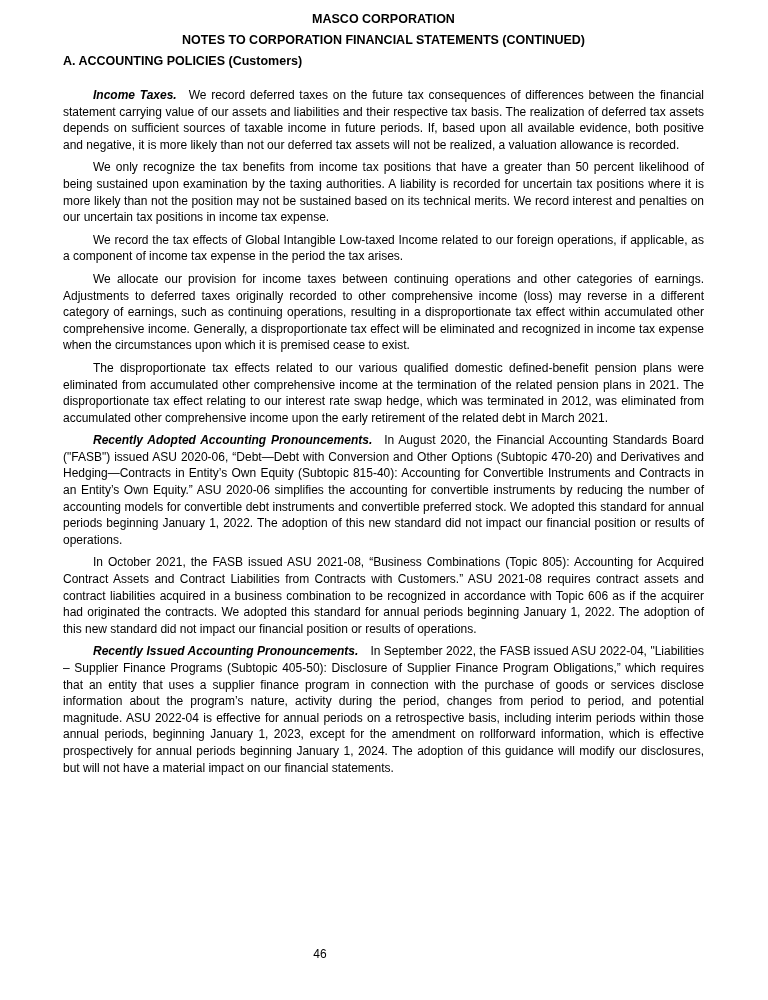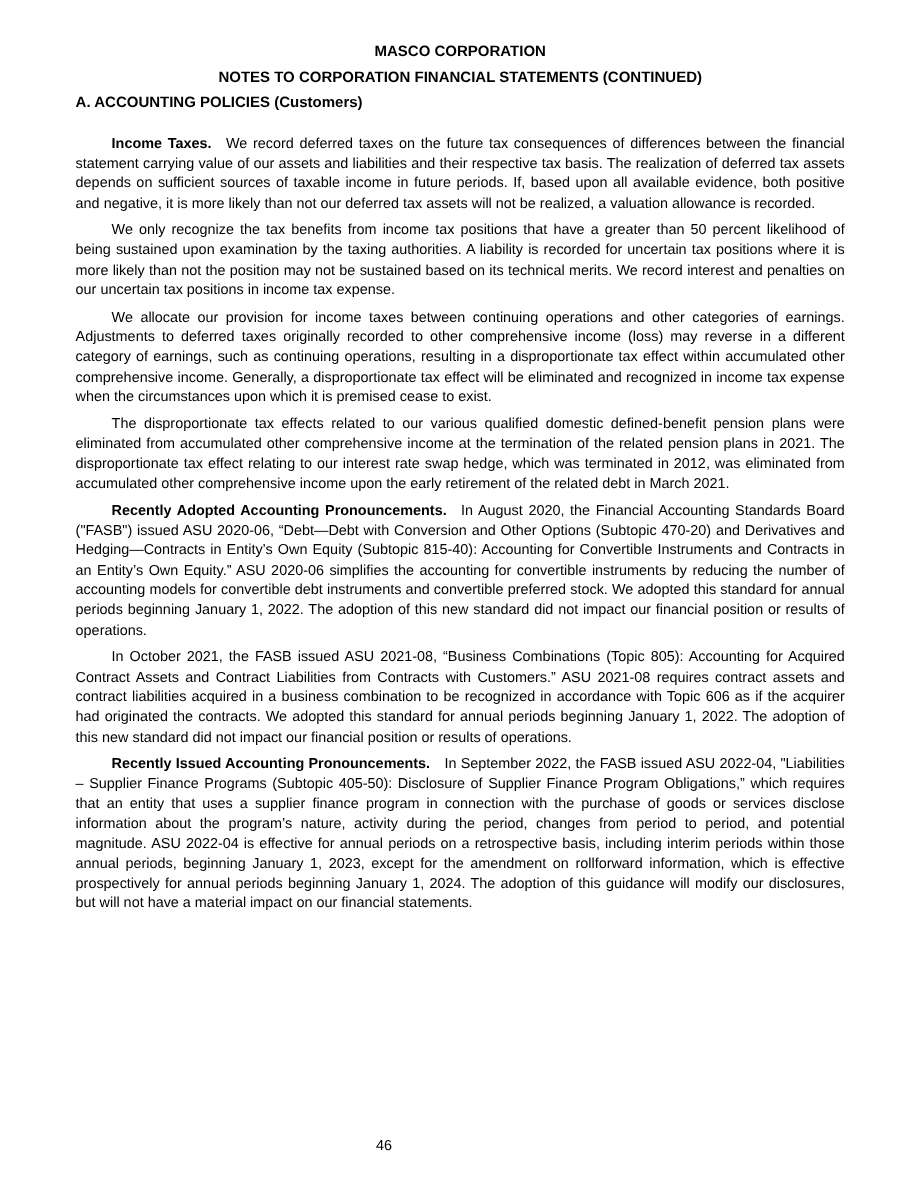--- a/index.html
+++ b/index.html
@@ -12,21 +12,21 @@
     height: 1000px;
     font-family: "Liberation Sans", sans-serif;
     color: #000000;
     -webkit-font-smoothing: antialiased;
   }
   .page {
     position: relative;
     width: 768px;
     height: 1000px;
     box-sizing: border-box;
-    padding: 36px 64px 0 63px;
+    padding: 12px 64px 0 63px;
     background: #ffffff;
     overflow: hidden;
   }
   .doc-title,
   .doc-subtitle {
     text-align: center;
     font-weight: bold;
     font-size: 12.5px;
     line-height: 14px;
     margin: 0 0 7px 0;
@@ -43,20 +43,21 @@
     line-height: 16.6px;
     text-align: justify;
     text-indent: 30px;
     margin: 6px 0 0 0;
   }
   .para.first {
     margin-top: 19px;
   }
   .para .lead {
     font-weight: bold;
+    font-style: italic;
   }
   
   .para .lead:not(:empty) {
     margin-right: 12px;
   }
   .page-number {
     position: absolute;
     top: 947px;
     left: 0;
     width: 640px;
@@ -74,20 +75,21 @@
     <p class="doc-title">MASCO CORPORATION</p>
     <p class="doc-subtitle">NOTES TO CORPORATION FINANCIAL STATEMENTS (CONTINUED)</p>
     <p class="section-heading">A. ACCOUNTING POLICIES (Customers)</p>
   </div>
 
   <div>
     <p class="para first"><span class="lead">Income Taxes.</span><span>We record deferred taxes on the future tax consequences of differences between the financial statement carrying value of our assets and liabilities and their respective tax basis. The realization of deferred tax assets depends on sufficient sources of taxable income in future periods. If, based upon all available evidence, both positive and negative, it is more likely than not our deferred tax assets will not be realized, a valuation allowance is recorded.</span></p>
 
     <p class="para"><span class="lead"></span><span>We only recognize the tax benefits from income tax positions that have a greater than 50 percent likelihood of being sustained upon examination by the taxing authorities. A liability is recorded for uncertain tax positions where it is more likely than not the position may not be sustained based on its technical merits. We record interest and penalties on our uncertain tax positions in income tax expense.</span></p>
 
+    <p class="para"><span class="lead"></span><span>We record the tax effects of Global Intangible Low-taxed Income related to our foreign operations, if applicable, as a component of income tax expense in the period the tax arises.</span></p>
 
     <p class="para"><span class="lead"></span><span>We allocate our provision for income taxes between continuing operations and other categories of earnings. Adjustments to deferred taxes originally recorded to other comprehensive income (loss) may reverse in a different category of earnings, such as continuing operations, resulting in a disproportionate tax effect within accumulated other comprehensive income. Generally, a disproportionate tax effect will be eliminated and recognized in income tax expense when the circumstances upon which it is premised cease to exist.</span></p>
 
     <p class="para"><span class="lead"></span><span>The disproportionate tax effects related to our various qualified domestic defined-benefit pension plans were eliminated from accumulated other comprehensive income at the termination of the related pension plans in 2021. The disproportionate tax effect relating to our interest rate swap hedge, which was terminated in 2012, was eliminated from accumulated other comprehensive income upon the early retirement of the related debt in March 2021.</span></p>
 
     <p class="para"><span class="lead">Recently Adopted Accounting Pronouncements.</span><span>In August 2020, the Financial Accounting Standards Board ("FASB") issued ASU 2020-06, “Debt—Debt with Conversion and Other Options (Subtopic 470-20) and Derivatives and Hedging—Contracts in Entity’s Own Equity (Subtopic 815-40): Accounting for Convertible Instruments and Contracts in an Entity’s Own Equity.” ASU 2020-06 simplifies the accounting for convertible instruments by reducing the number of accounting models for convertible debt instruments and convertible preferred stock. We adopted this standard for annual periods beginning January 1, 2022. The adoption of this new standard did not impact our financial position or results of operations.</span></p>
 
     <p class="para"><span class="lead"></span><span>In October 2021, the FASB issued ASU 2021-08, “Business Combinations (Topic 805): Accounting for Acquired Contract Assets and Contract Liabilities from Contracts with Customers.” ASU 2021-08 requires contract assets and contract liabilities acquired in a business combination to be recognized in accordance with Topic 606 as if the acquirer had originated the contracts. We adopted this standard for annual periods beginning January 1, 2022. The adoption of this new standard did not impact our financial position or results of operations.</span></p>
 
     <p class="para"><span class="lead">Recently Issued Accounting Pronouncements.</span><span>In September 2022, the FASB issued ASU 2022-04, "Liabilities – Supplier Finance Programs (Subtopic 405-50): Disclosure of Supplier Finance Program Obligations,” which requires that an entity that uses a supplier finance program in connection with the purchase of goods or services disclose information about the program’s nature, activity during the period, changes from period to period, and potential magnitude. ASU 2022-04 is effective for annual periods on a retrospective basis, including interim periods within those annual periods, beginning January 1, 2023, except for the amendment on rollforward information, which is effective prospectively for annual periods beginning January 1, 2024. The adoption of this guidance will modify our disclosures, but will not have a material impact on our financial statements.</span></p>

